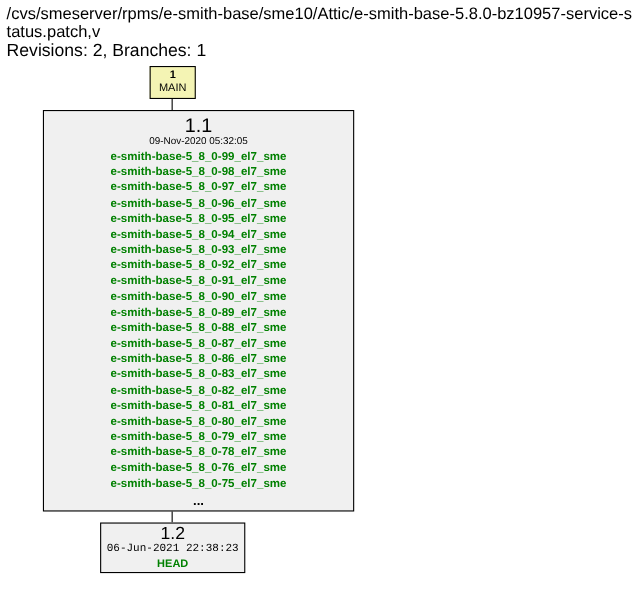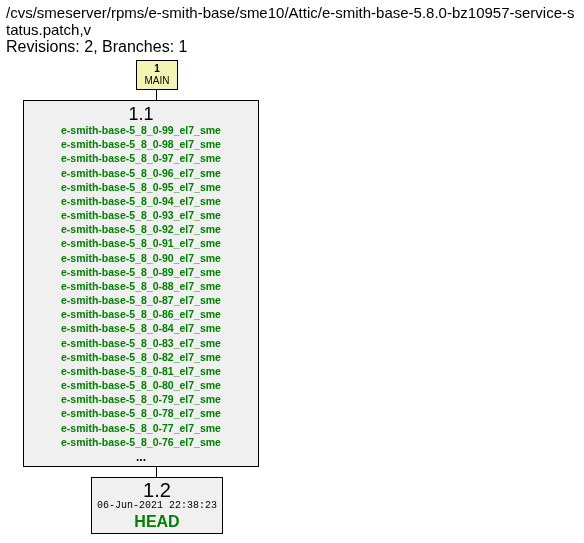--- a/index.html
+++ b/index.html
@@ -47,22 +47,22 @@
   .vline {
     width: 1px;
     background: #000;
     margin-left: 150px;
     height: 10px;
   }
   .rev-node {
     box-sizing: border-box;
     border: 1px solid #000;
     background: #f0f0f0;
-    width: 236px;
-    margin-left: 17px;
+    width: 283px;
+    margin-left: 33px;
     text-align: center;
     padding: 4px 6px 2px;
     font-size: 10px;
   }
   .rev-node .ver {
     font-size: 18px;
     line-height: 1.0;
   }
   .rev-node .date {
     font-size: 9px;
@@ -84,73 +84,73 @@
     color: #000;
     font-size: 12px;
     margin-top: 1px;
   }
   .rev-node.small {
     width: 132px;
     margin-left: 85px;
     padding: 2px 4px;
   }
   .rev-node.small .ver {
-    font-size: 20px;
+    font-size: 16px;
   }
   .rev-node.small .date {
     font-size: 10px;
     font-family: Liberation Mono, monospace;
   }
   .head-label {
     color: #008000;
     font-weight: bold;
-    font-size: 16px;
+    font-size: 10px;
   }
 </style>
 </head>
 <body>
 
 <div class="path">/cvs/smeserver/rpms/e-smith-base/sme10/Attic/e-smith-base-5.8.0-bz10957-service-status.patch,v</div>
 <div class="revinfo">Revisions: 2, Branches: 1</div>
 
 <div class="graph">
 
   <div class="node node1 branch-head">
     <div class="num">1</div>
     <div class="label">MAIN</div>
   </div>
 
   <div class="vline"></div>
 
   <div class="rev-node">
     <div class="ver">1.1</div>
+    <div class="date">09-Nov-2020 05:32:05</div>
     <div class="tags" id="tags1">
         <div>e-smith-base-5_8_0-99_el7_sme</div>
         <div>e-smith-base-5_8_0-98_el7_sme</div>
         <div>e-smith-base-5_8_0-97_el7_sme</div>
         <div>e-smith-base-5_8_0-96_el7_sme</div>
         <div>e-smith-base-5_8_0-95_el7_sme</div>
         <div>e-smith-base-5_8_0-94_el7_sme</div>
         <div>e-smith-base-5_8_0-93_el7_sme</div>
         <div>e-smith-base-5_8_0-92_el7_sme</div>
         <div>e-smith-base-5_8_0-91_el7_sme</div>
         <div>e-smith-base-5_8_0-90_el7_sme</div>
         <div>e-smith-base-5_8_0-89_el7_sme</div>
         <div>e-smith-base-5_8_0-88_el7_sme</div>
         <div>e-smith-base-5_8_0-87_el7_sme</div>
         <div>e-smith-base-5_8_0-86_el7_sme</div>
-        <div>e-smith-base-5_8_0-84_el7_sme</div>
         <div>e-smith-base-5_8_0-83_el7_sme</div>
         <div>e-smith-base-5_8_0-82_el7_sme</div>
         <div>e-smith-base-5_8_0-81_el7_sme</div>
         <div>e-smith-base-5_8_0-80_el7_sme</div>
         <div>e-smith-base-5_8_0-79_el7_sme</div>
         <div>e-smith-base-5_8_0-78_el7_sme</div>
-        <div>e-smith-base-5_8_0-77_el7_sme</div>
         <div>e-smith-base-5_8_0-76_el7_sme</div>
+        <div>e-smith-base-5_8_0-75_el7_sme</div>
       </div>
     <div class="dots">...</div>
   </div>
 
   <div class="vline"></div>
 
   <div class="rev-node small">
     <div class="ver">1.2</div>
     <div class="date">06-Jun-2021 22:38:23</div>
     <div class="head-label">HEAD</div>

